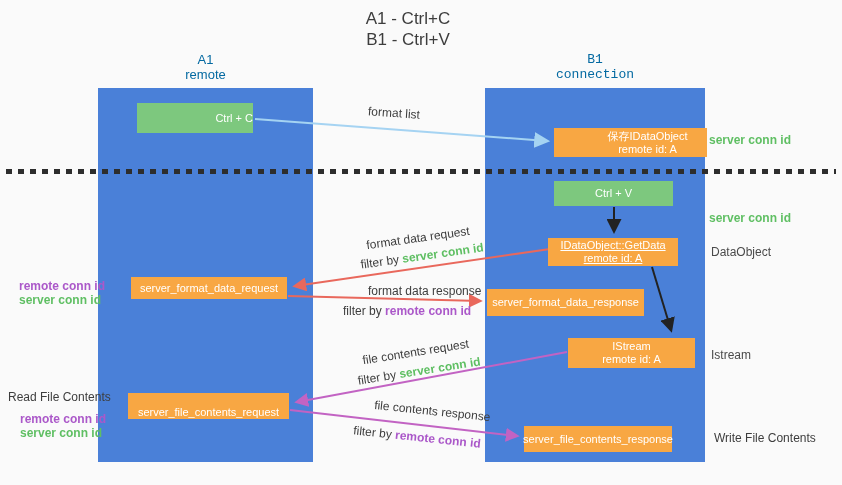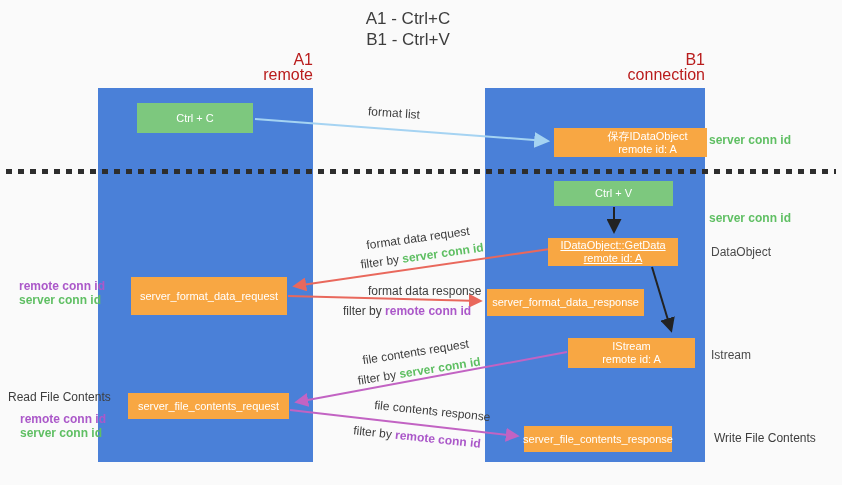--- a/index.html
+++ b/index.html
@@ -9,21 +9,21 @@
     font-family:"Liberation Sans",sans-serif;
     color:#3d3d3d;
   }
   .abs{position:absolute;}
   .title{
     left:308px;top:8px;width:200px;text-align:center;
     font-size:17px;line-height:21px;color:#3d3d3d;
   }
   .lane{background:#4a80d8;}
   .lane-header{
-    text-align:right;font-size:16px;line-height:15px;color:#b91c1c;
+    text-align:center;font-size:13px;line-height:15px;color:#0369a1;
   }
   .node{
     display:flex;flex-direction:column;align-items:center;justify-content:center;
     color:#fff;font-size:11px;line-height:13px;text-align:center;white-space:nowrap;
   }
   .node.green{background:#7dc87e;}
   .node.orange{background:#f8a743;}
   .divider{
     left:6px;top:169px;width:830px;height:5px;
     background:repeating-linear-gradient(90deg,#2d2d2d 0 6px,transparent 6px 12px);
@@ -44,21 +44,21 @@
 
   <div class="abs title">
     <div>A1 - Ctrl+C</div>
     <div>B1 - Ctrl+V</div>
   </div>
 
   <div class="abs lane-header" style="left:98px;top:52px;width:215px;">
     <div>A1</div>
     <div>remote</div>
   </div>
-  <div class="abs lane-header" style="left:485px;top:52px;width:220px;">
+  <div class="abs lane-header" style="left:485px;top:52px;width:220px;font-family:Liberation Mono, monospace;">
     <div>B1</div>
     <div>connection</div>
   </div>
 
   <div class="abs lane" style="left:98px;top:88px;width:215px;height:374px;"></div>
   <div class="abs lane" style="left:485px;top:88px;width:220px;height:374px;"></div>
 
   <div class="abs divider"></div>
 
   <svg class="abs arrows" width="842" height="485" viewBox="0 0 842 485">
@@ -78,52 +78,52 @@
     </defs>
     <line x1="255" y1="119" x2="547" y2="141" stroke="#a5d3f2" stroke-width="2" marker-end="url(#mBlue)"></line>
     <line x1="614" y1="207" x2="614" y2="231" stroke="#222222" stroke-width="2" marker-end="url(#mBlack)"></line>
     <line x1="652" y1="267" x2="671" y2="330" stroke="#222222" stroke-width="2" marker-end="url(#mBlack)"></line>
     <line x1="550" y1="249" x2="295" y2="286" stroke="#e9685c" stroke-width="2" marker-end="url(#mRed)"></line>
     <line x1="288" y1="296" x2="480" y2="301" stroke="#e9685c" stroke-width="2" marker-end="url(#mRed)"></line>
     <line x1="567" y1="352" x2="297" y2="402" stroke="#c263c3" stroke-width="2" marker-end="url(#mMag)"></line>
     <line x1="290" y1="410" x2="517" y2="436" stroke="#c263c3" stroke-width="2" marker-end="url(#mMag)"></line>
   </svg>
 
-  <div class="abs node green" style="left:137px;top:103px;width:116px;height:30px;">
+  <div class="abs node green" style="left:137px;top:103px;width:116px;height:30px;align-items:flex-end;">
     <div>Ctrl + C</div>
   </div>
 
   <div class="abs node orange" style="left:554px;top:128px;width:119px;height:29px;padding-left:34px;">
     <div>保存IDataObject</div>
     <div>remote id: A</div>
   </div>
 
   <div class="abs node green" style="left:554px;top:181px;width:119px;height:25px;">
     <div>Ctrl + V</div>
   </div>
 
   <div class="abs node orange" style="left:548px;top:238px;width:130px;height:28px;text-decoration:underline;">
     <div>IDataObject::GetData</div>
     <div>remote id: A</div>
   </div>
 
-  <div class="abs node orange" style="left:131px;top:277px;width:156px;height:38px;">
+  <div class="abs node orange" style="left:131px;top:277px;width:156px;height:22px;">
     <div>server_format_data_request</div>
   </div>
 
   <div class="abs node orange" style="left:487px;top:289px;width:157px;height:27px;">
     <div>server_format_data_response</div>
   </div>
 
   <div class="abs node orange" style="left:568px;top:338px;width:127px;height:30px;">
     <div>IStream</div>
     <div>remote id: A</div>
   </div>
 
-  <div class="abs node orange" style="left:128px;top:393px;width:161px;height:26px;">
+  <div class="abs node orange" style="left:128px;top:393px;width:161px;height:26px;justify-content:flex-end;">
     <div>server_file_contents_request</div>
   </div>
 
   <div class="abs node orange" style="left:524px;top:426px;width:148px;height:26px;">
     <div>server_file_contents_response</div>
   </div>
 
   <div class="abs flow-label" style="left:368px;top:106px;transform:rotate(4deg);">format list</div>
 
   <div class="abs flow-label" style="left:366px;top:231px;transform:rotate(-8deg);">format data request</div>

